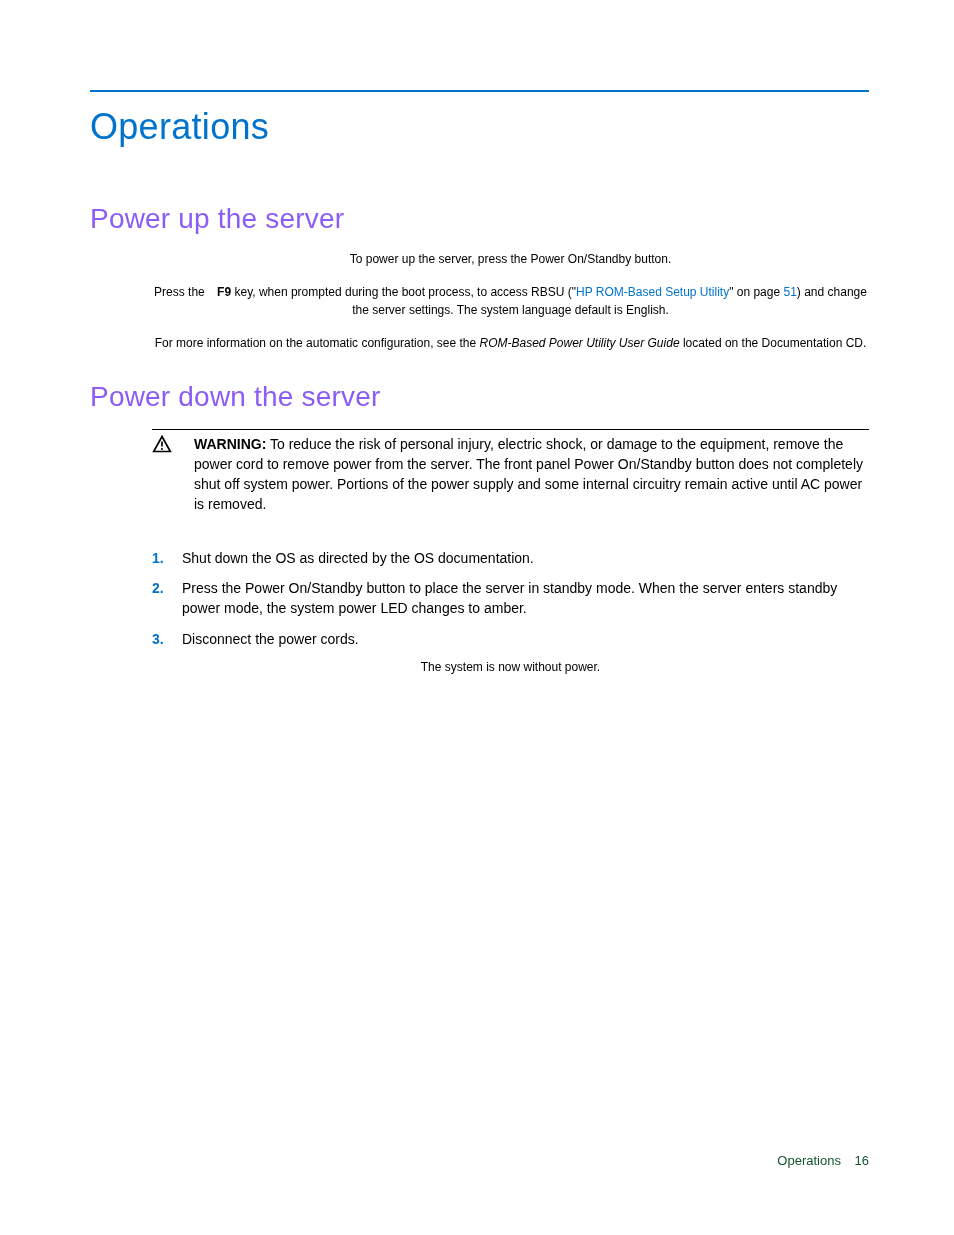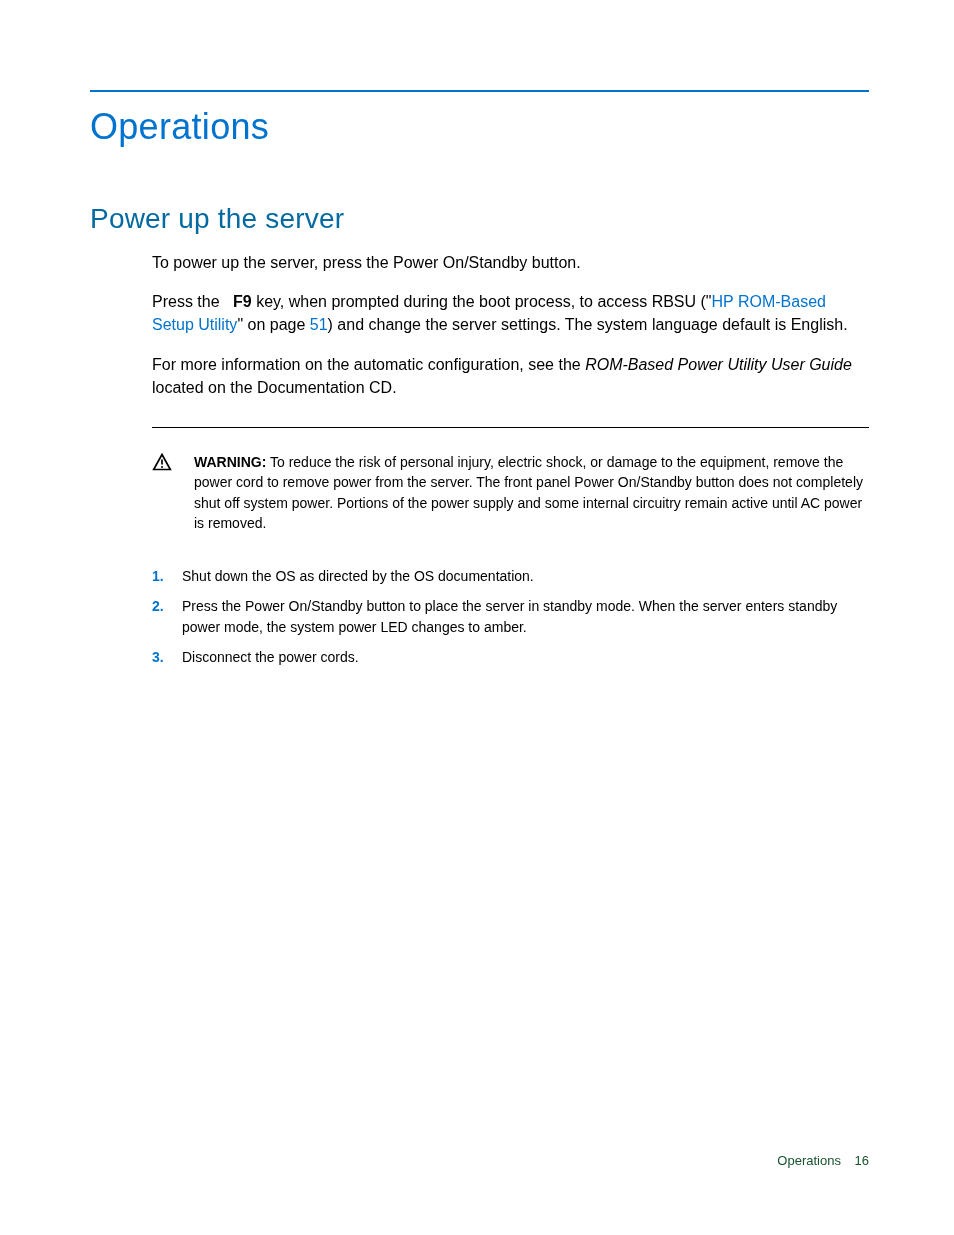--- a/index.html
+++ b/index.html
@@ -23,33 +23,34 @@
       font-size: 36px;
       font-weight: 300;
       color: #0073cf;
       font-family: "Futura", "Century Gothic", Arial, sans-serif;
       letter-spacing: 0.3px;
       margin-bottom: 55px;
     }
     h2 {
       font-size: 28px;
       font-weight: 300;
-      color: #0369a1;
+      color: #8b5cf6;
       font-family: "Futura", "Century Gothic", Arial, sans-serif;
       letter-spacing: 0.2px;
       margin-bottom: 16px;
     }
     .body-indent {
       margin-left: 62px;
       margin-bottom: 16px;
     }
     p {
-      font-size: 16px;
+      font-size: 12px;
       line-height: 1.45;
       color: #000;
+      text-align: center;
     }
     .bold-inline {
       font-weight: bold;
       margin-left: 9px;
     }
     .italic-inline {
       font-style: italic;
     }
     .link {
       color: #0073cf;
@@ -59,21 +60,21 @@
       margin-top: 28px;
     }
     .admon-block {
       margin-left: 62px;
       margin-bottom: 8px;
     }
     .admon-row {
       display: flex;
       align-items: flex-start;
       border-top: 1px solid #000;
-      padding: 24px 0 6px 0;
+      padding: 4px 0 6px 0;
     }
     .admon-row.last {
       border-bottom: 1px solid #000;
     }
     .admon-icon-cell {
       width: 42px;
       flex-shrink: 0;
       padding-top: 0px;
     }
     .admon-text {
@@ -144,20 +145,21 @@
   </p>
 </div>
 
 <div class="body-indent">
   <p>
     <span>For more information on the automatic configuration, see the </span><span class="italic-inline">ROM-Based Power Utility User Guide</span><span> located on the Documentation CD.</span>
   </p>
 </div>
 
 <div class="sec2">
+  <h2>Power down the server</h2>
 
   <div class="admon-block">
     <div class="admon-row">
       <div class="admon-icon-cell warn-icon">
         <svg viewBox="0 0 24 24">
             <path fill="none" stroke="#000" stroke-width="2" d="M12 3 L22 21 L2 21 Z"></path>
             <line x1="12" y1="9" x2="12" y2="15" stroke="#000" stroke-width="2"></line>
             <circle cx="12" cy="18" r="1.2" fill="#000"></circle>
           </svg>
       </div>
@@ -167,18 +169,21 @@
     </div>
   </div>
 
 
   <ol>
     <li>Shut down the OS as directed by the OS documentation.</li>
     <li>Press the Power On/Standby button to place the server in standby mode. When the server enters standby power mode, the system power LED changes to amber.</li>
     <li>Disconnect the power cords.</li>
   </ol>
 
+  <div class="closing">
+    <p>The system is now without power.</p>
+  </div>
 </div>
 
 <div class="footer">
   <span>Operations</span>
   <span class="footer-num">16</span>
 </div>
 
 </body></html>

